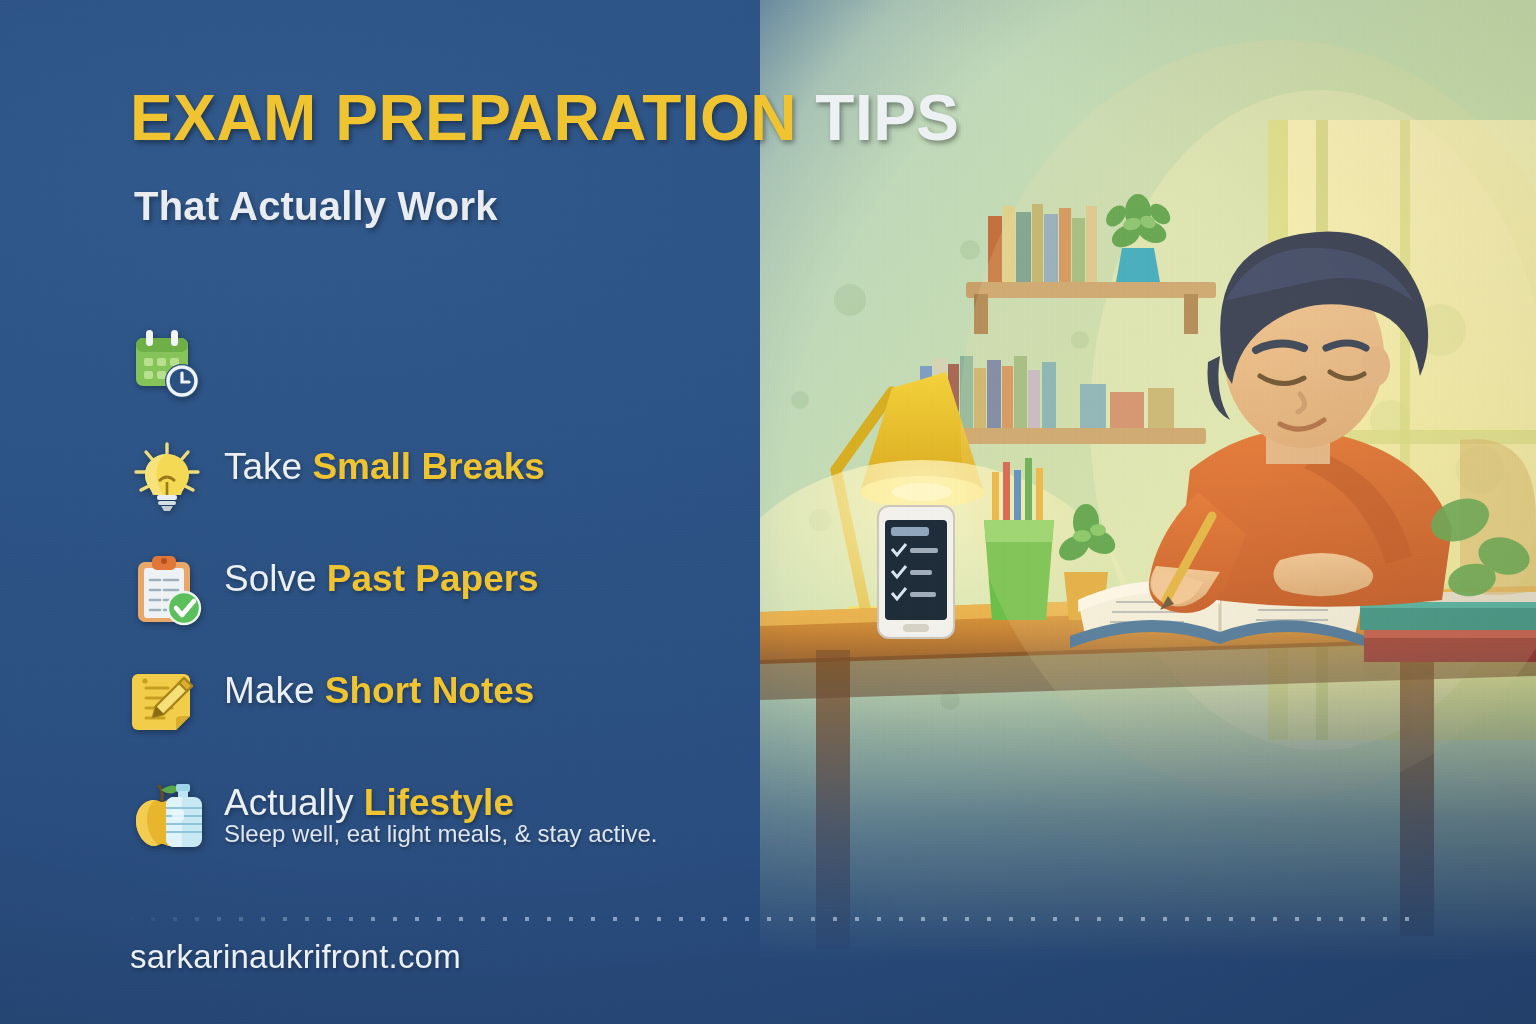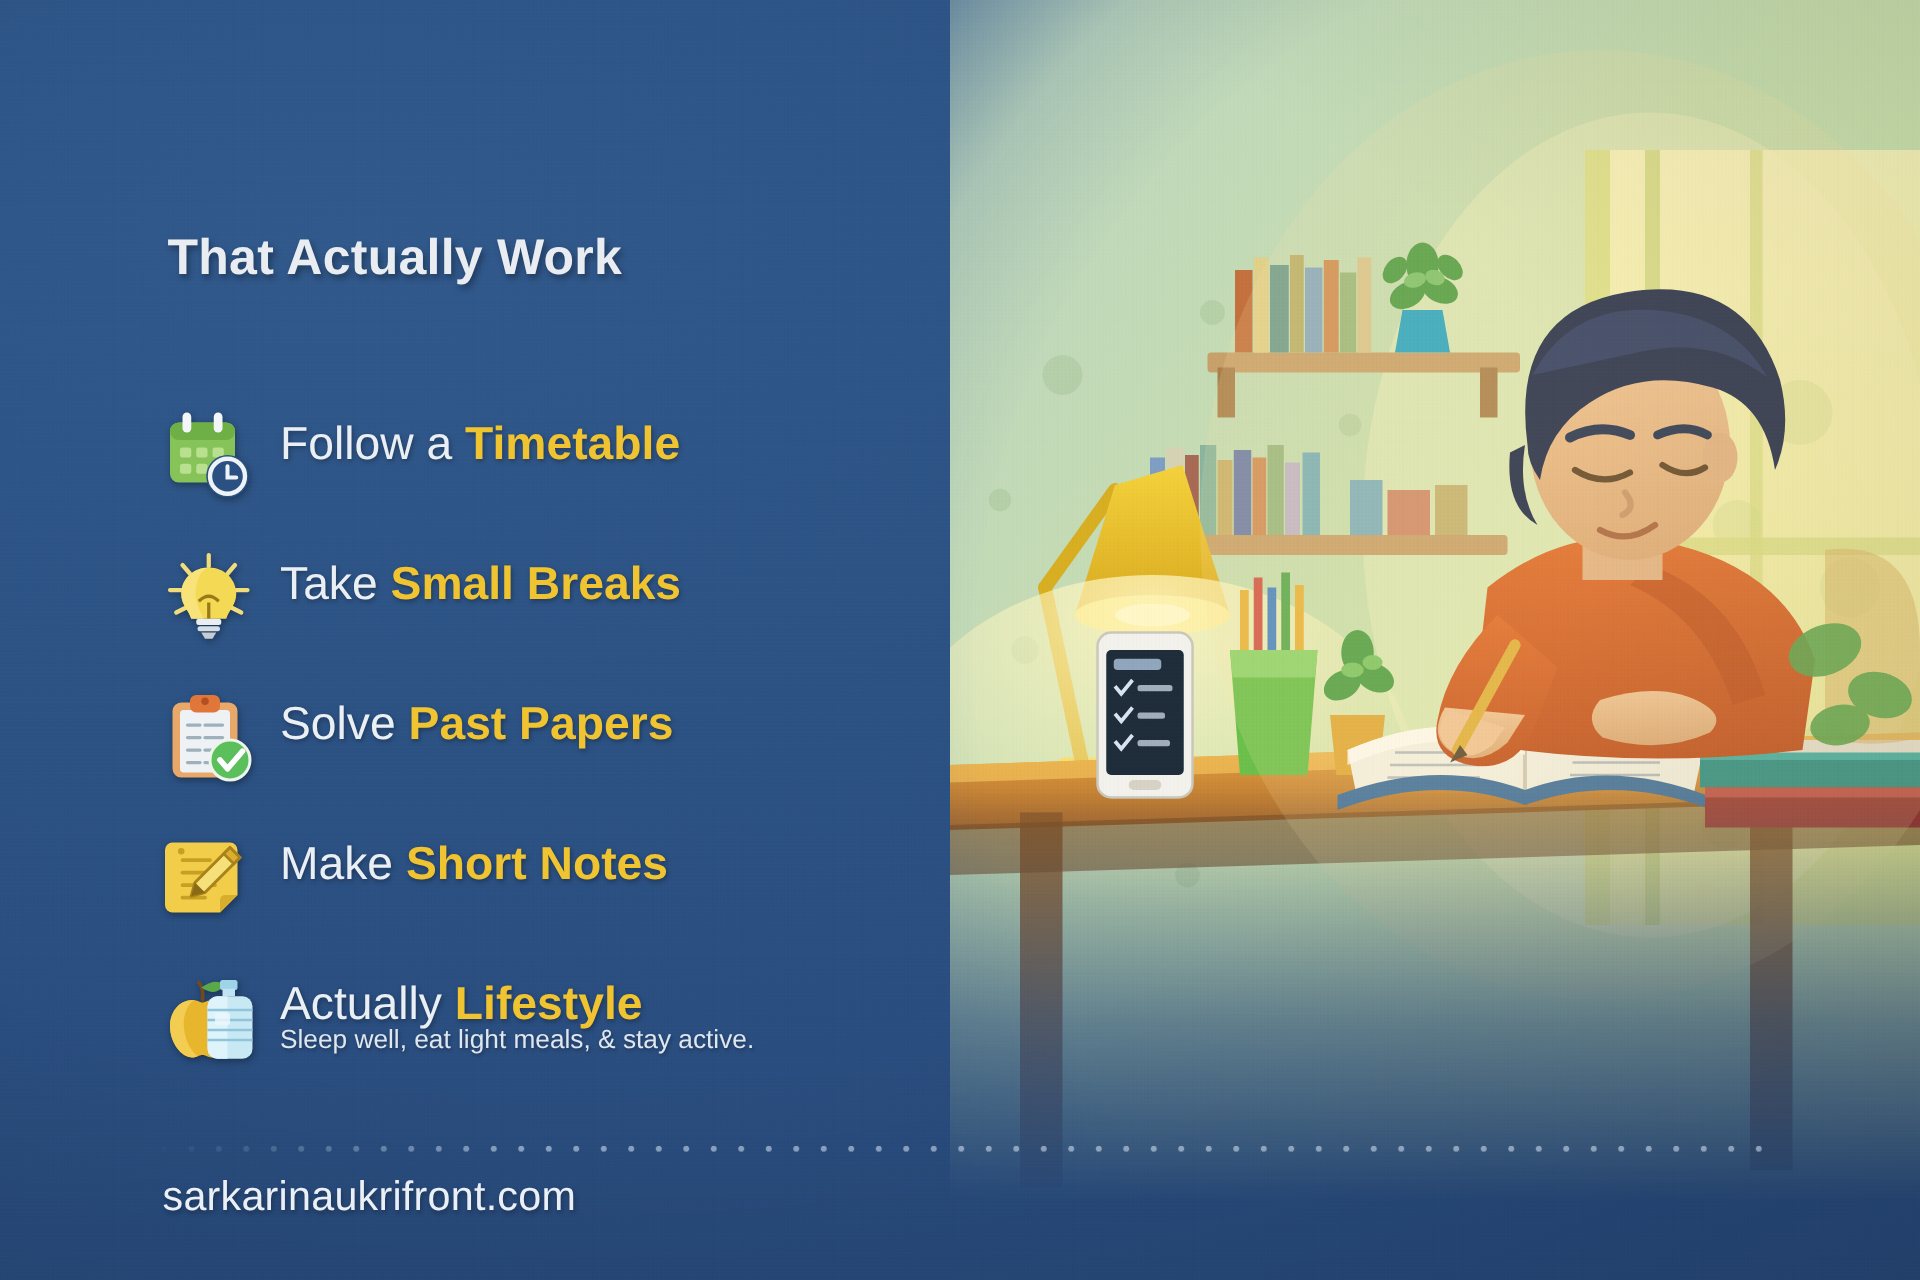--- a/index.html
+++ b/index.html
@@ -84,21 +84,21 @@
   .tip-text{
     position:absolute; left:96px; top:8px;
     font-size:37px; font-weight:bold; white-space:nowrap;
     text-shadow:1px 2px 4px rgba(0,0,0,.34);
   }
   .t-white{ color:#eaeff4; font-weight:400; }
   .t-accent{ color:#f0c330; font-weight:bold; }
 
   .tip-sub{
     position:absolute; left:96px; top:494px;
-    font-size:21px; color:#dfe6ee; font-weight:400;
+    font-size:24px; color:#dfe6ee; font-weight:400;
     white-space:nowrap;
     text-shadow:1px 2px 3px rgba(0,0,0,.3);
   }
 
   
   .divider{
     position:absolute; left:120px; top:916px; width:1300px; height:6px;
     background-image:radial-gradient(circle, rgba(215,230,245,.55) 0 2.2px, transparent 2.4px);
     background-size:22px 6px; background-repeat:repeat-x;
     -webkit-mask-image:linear-gradient(to right, rgba(0,0,0,0) 0%, #000 22%, #000 100%);
@@ -362,20 +362,24 @@
         </g>
 
         <ellipse cx="520" cy="420" rx="320" ry="380" fill="#ffe9a0" opacity=".16"></ellipse>
       </svg>
     </div>
   </div>
 
   <div class="texture"></div>
   <div class="vignette"></div>
 
+  <div class="headline">
+    <span class="hl-yellow">EXAM PREPARATION</span>
+    <span class="hl-white">TIPS</span>
+  </div>
   <div class="subhead">That Actually Work</div>
 
   <div class="tips">
 
     <div class="tip">
       <span class="tip-icon">
         <svg viewBox="0 0 78 78" xmlns="http://www.w3.org/2000/svg">
           <rect x="8" y="12" width="52" height="48" rx="7" fill="#86c45a"></rect>
           <rect x="8" y="12" width="52" height="14" rx="7" fill="#6fb046"></rect>
           <rect x="18" y="4" width="7" height="16" rx="3.5" fill="#f2f6f8"></rect>
@@ -384,23 +388,20 @@
             <rect x="16" y="32" width="9" height="8" rx="2"></rect>
             <rect x="29" y="32" width="9" height="8" rx="2"></rect>
             <rect x="42" y="32" width="9" height="8" rx="2"></rect>
             <rect x="16" y="45" width="9" height="8" rx="2"></rect>
             <rect x="29" y="45" width="9" height="8" rx="2"></rect>
           </g>
           <circle cx="54" cy="55" r="17" fill="#2b5182"></circle>
           <circle cx="54" cy="55" r="14" fill="none" stroke="#eef3f7" stroke-width="3.5"></circle>
           <path d="M54 47 v9 h7" stroke="#eef3f7" stroke-width="3.2" fill="none" stroke-linecap="round"></path>
         </svg>
-      </span>
-      <span class="tip-text">
-        <span class="t-white">Follow a </span><span class="t-accent">Timetable</span>
       </span>
     </div>
 
     <div class="tip">
       <span class="tip-icon">
         <svg viewBox="0 0 78 78" xmlns="http://www.w3.org/2000/svg">
           <g stroke="#f0dc7a" stroke-width="3.4" stroke-linecap="round">
             <path d="M39 6 v9"></path>
               <path d="M18 14 l6 7"></path>
               <path d="M60 14 l-6 7"></path>

